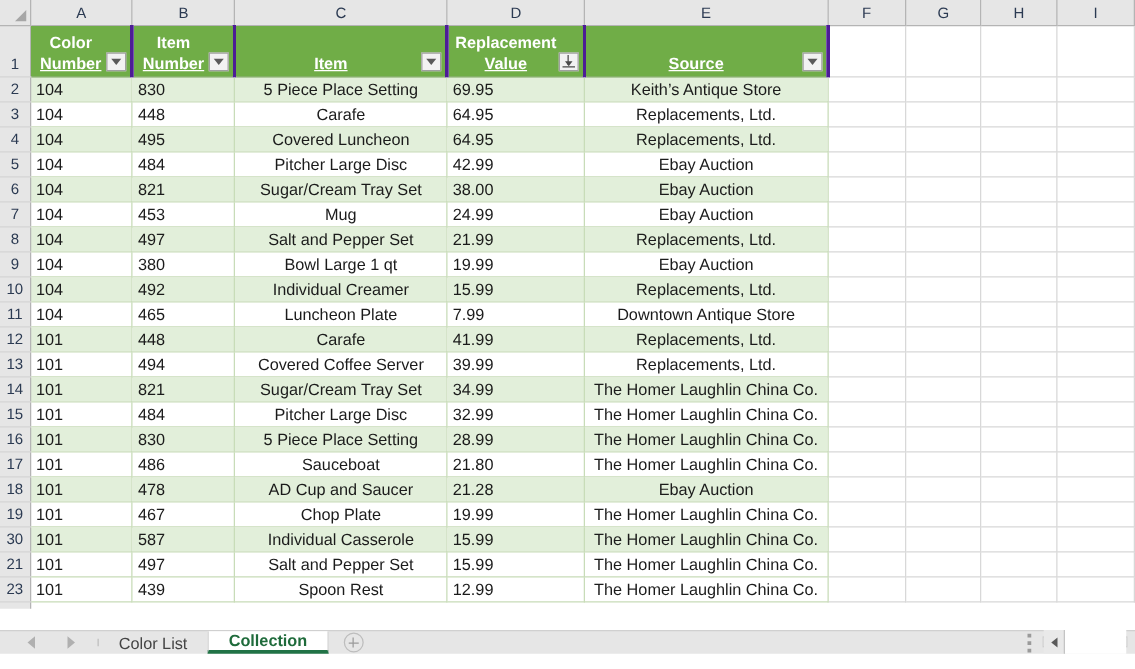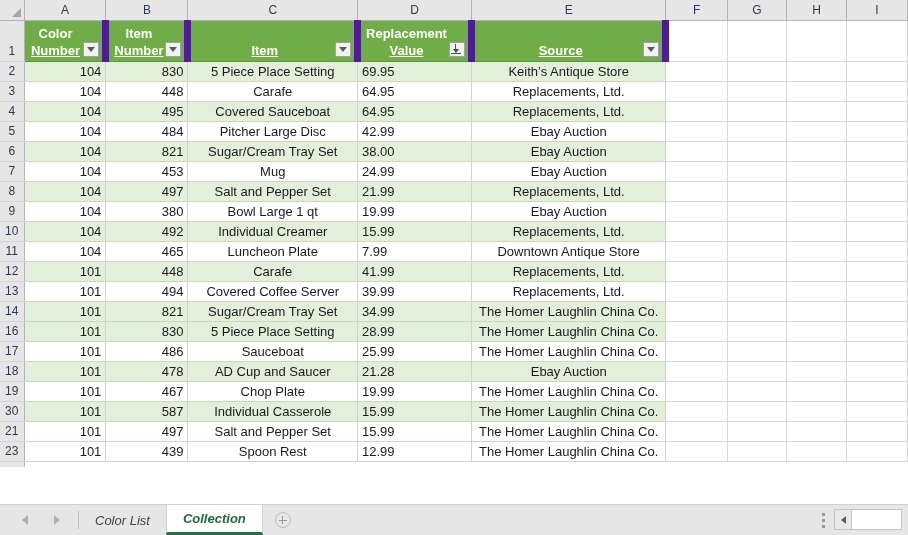--- a/index.html
+++ b/index.html
@@ -74,21 +74,21 @@
   }
 
   
   tr.hdr td.hcell {
     background: #70AD47;
     color: #ffffff;
     font-weight: bold;
     font-size: 13px;
     height: 41px;
     padding: 0 5px 2px 5px;
-    border-right: 7px solid #4c1d95;
+    border-right: 3px solid #4c1d95;
     border-bottom: 1px solid #5e9638;
     vertical-align: bottom;
     position: relative;
     white-space: nowrap;
     overflow: hidden;
   }
   tr.hdr td.rownum { height: 41px; vertical-align: bottom; padding-bottom: 3px; }
 
   .hdr-text {
     display: block;
@@ -153,21 +153,21 @@
     border-right: 1px solid #c8dcb8;
     border-bottom: 1px solid #c8dcb8;
     vertical-align: middle;
     font-size: 13px;
     white-space: nowrap;
     overflow: hidden;
   }
   tr.band td.cell { background: #E2EFDA; }
   tr.plain td.cell { background: #ffffff; }
 
-  td.c-center { text-align: right; margin-left: 16px; }
+  td.c-center { text-align: left; margin-left: 16px; }
   td.c-left   { text-align: center; }
   td.c-right  { text-align: left; padding-right: 8px; }
 
   
   td.empty {
     height: 20px;
     background: #ffffff;
     border-right: 1px solid #d8d8d8;
     border-bottom: 1px solid #d8d8d8;
     padding: 0;
@@ -180,26 +180,25 @@
     border: none;
     height: 6px;
     padding: 0;
   }
   .below-fill td.rownum { background:#e6e6e6; border-right:1px solid #b4b4b4; }
 
   
   .tabbar {
     position: absolute;
     left: 0; top: 504px;
-    width: 908px; height: 31px;
+    width: 908px; height: 19px;
     background: #e6e6e6;
     border-top: 1px solid #d0d0d0;
     display: flex;
     align-items: stretch;
-    font-style: italic;
   }
   .nav-arrows {
     display: flex;
     align-items: center;
     gap: 26px;
     padding: 0 18px 0 22px;
   }
   .nav-arrow {
     width: 0; height: 0;
   }
@@ -417,21 +416,21 @@
             <td class="cell c-left">Replacements, Ltd.</td>
             <td class="empty"></td>
             <td class="empty"></td>
             <td class="empty"></td>
             <td class="empty"></td>
           </tr>
           <tr class="band">
             <td class="rownum">4</td>
             <td class="cell c-center">104</td>
             <td class="cell c-center">495</td>
-            <td class="cell c-left">Covered Sauceboat</td>
+            <td class="cell c-left">Covered Luncheon</td>
             <td class="cell c-right">64.95</td>
             <td class="cell c-left">Replacements, Ltd.</td>
             <td class="empty"></td>
             <td class="empty"></td>
             <td class="empty"></td>
             <td class="empty"></td>
           </tr>
           <tr class="plain">
             <td class="rownum">5</td>
             <td class="cell c-center">104</td>
@@ -545,38 +544,50 @@
             <td class="cell c-center">101</td>
             <td class="cell c-center">821</td>
             <td class="cell c-left">Sugar/Cream Tray Set</td>
             <td class="cell c-right">34.99</td>
             <td class="cell c-left">The Homer Laughlin China Co.</td>
             <td class="empty"></td>
             <td class="empty"></td>
             <td class="empty"></td>
             <td class="empty"></td>
           </tr>
+          <tr class="plain">
+            <td class="rownum">15</td>
+            <td class="cell c-center">101</td>
+            <td class="cell c-center">484</td>
+            <td class="cell c-left">Pitcher Large Disc</td>
+            <td class="cell c-right">32.99</td>
+            <td class="cell c-left">The Homer Laughlin China Co.</td>
+            <td class="empty"></td>
+            <td class="empty"></td>
+            <td class="empty"></td>
+            <td class="empty"></td>
+          </tr>
           <tr class="band">
             <td class="rownum">16</td>
             <td class="cell c-center">101</td>
             <td class="cell c-center">830</td>
             <td class="cell c-left">5 Piece Place Setting</td>
             <td class="cell c-right">28.99</td>
             <td class="cell c-left">The Homer Laughlin China Co.</td>
             <td class="empty"></td>
             <td class="empty"></td>
             <td class="empty"></td>
             <td class="empty"></td>
           </tr>
           <tr class="plain">
             <td class="rownum">17</td>
             <td class="cell c-center">101</td>
             <td class="cell c-center">486</td>
             <td class="cell c-left">Sauceboat</td>
-            <td class="cell c-right">25.99</td>
+            <td class="cell c-right">21.80</td>
             <td class="cell c-left">The Homer Laughlin China Co.</td>
             <td class="empty"></td>
             <td class="empty"></td>
             <td class="empty"></td>
             <td class="empty"></td>
           </tr>
           <tr class="band">
             <td class="rownum">18</td>
             <td class="cell c-center">101</td>
             <td class="cell c-center">478</td>

